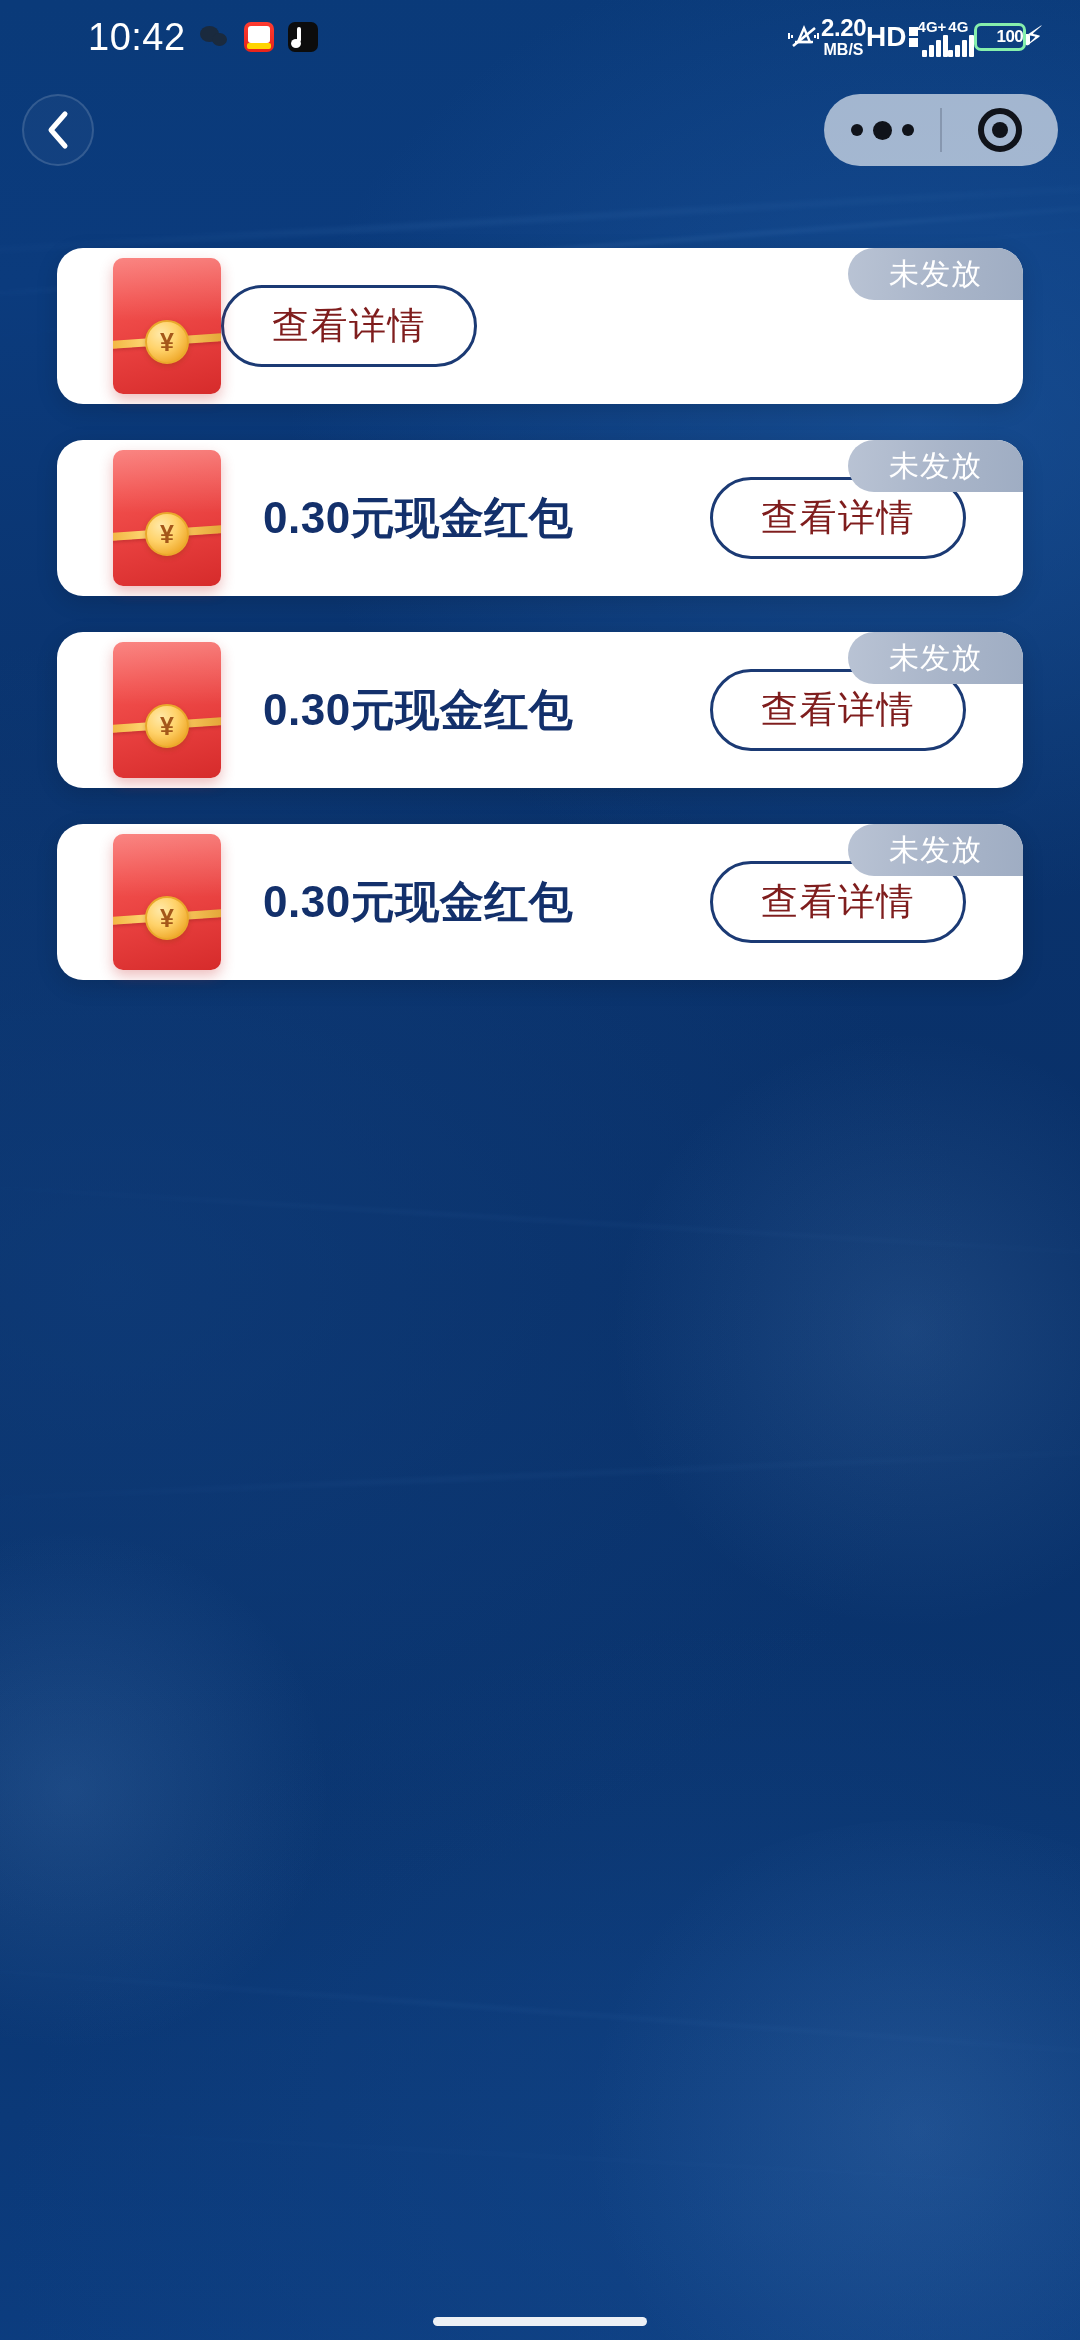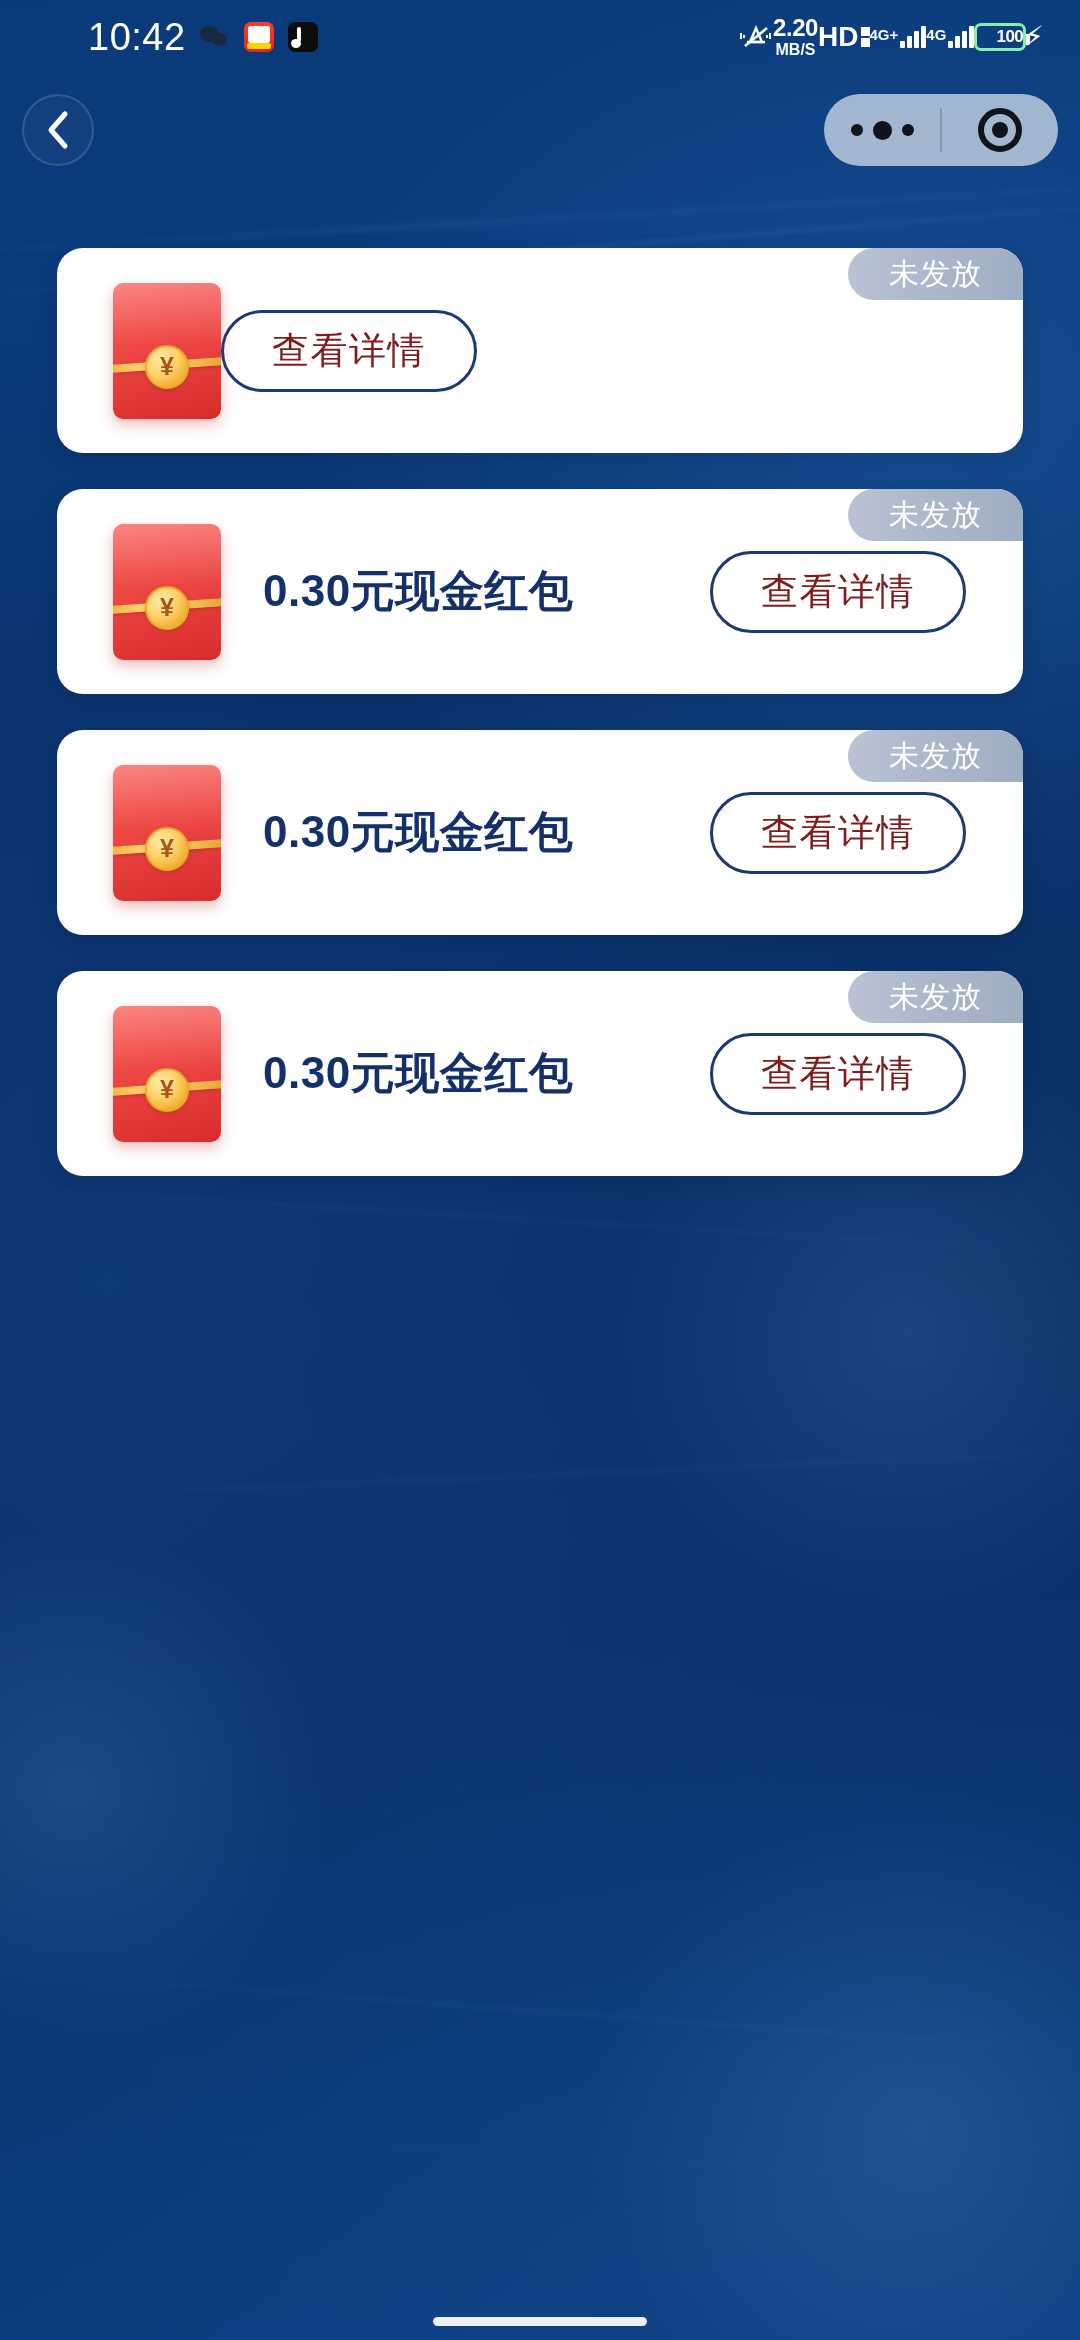--- a/index.html
+++ b/index.html
@@ -68,21 +68,21 @@
 
   .sb-right { display: flex; align-items: center; color: #fff; }
   .mute-ic { width: 34px; height: 30px; position: relative; }
   .mute-ic svg { position:absolute; left:0; top:0; }
   .netspeed { display:flex; flex-direction:column; align-items:center; line-height:1; }
   .netspeed .v { font-size: 24px; font-weight: 700; letter-spacing:-.4px; }
   .netspeed .u { font-size: 16px; font-weight: 700; margin-top:2px; }
   .hd-badge { display:flex; align-items:center; gap:2px; font-size:28px; font-weight:700; }
   .hd-sq { display:flex; flex-direction:column; gap:2px; }
   .hd-sq i { display:block; width:9px; height:9px; background:#fff; }
-  .sig { display:flex; align-items:flex-end; }
+  .sig { display:flex; align-items:flex-end;flex-direction:column; }
   .sig .lbl { font-size:15px; font-weight:700; margin-right:2px; align-self:flex-start; }
   .sig .bars { display:flex; align-items:flex-end; gap:2px; }
   .sig .bars i { display:block; width:5px; background:#fff; border-radius:1px; }
   .sig .bars i:nth-child(1){height:7px;}
   .sig .bars i:nth-child(2){height:12px;}
   .sig .bars i:nth-child(3){height:17px;}
   .sig .bars i:nth-child(4){height:22px;}
   .batt {
     width: 52px; height: 28px; border: 3px solid #86efac; border-radius: 7px;
     position: relative; display:flex; align-items:center; justify-content:flex-end;
@@ -129,21 +129,21 @@
   .target i { display:block; width:16px; height:16px; border-radius:50%; background:#10131a; }
 
   
   .card-list {
     position: absolute; top: 248px; left: 0; width: 1080px;
     display: flex; flex-direction: column; gap: 36px;
     padding: 0 57px; z-index: 20;
   }
   .card {
     position: relative;
-    height: 205px;
+    height: 156px;
     background: #ffffff;
     border-radius: 26px;
     display: flex; align-items: center;
     box-shadow: 0 6px 22px rgba(0,0,0,0.14);
   }
   .badge {
     position: absolute; right: 0; top: 0;
     min-width: 175px; height: 52px;
     background: linear-gradient(95deg, #b9c3d4 0%, #a9b5c9 55%, #9fadc3 100%);
     border-radius: 26px 26px 0 26px;

